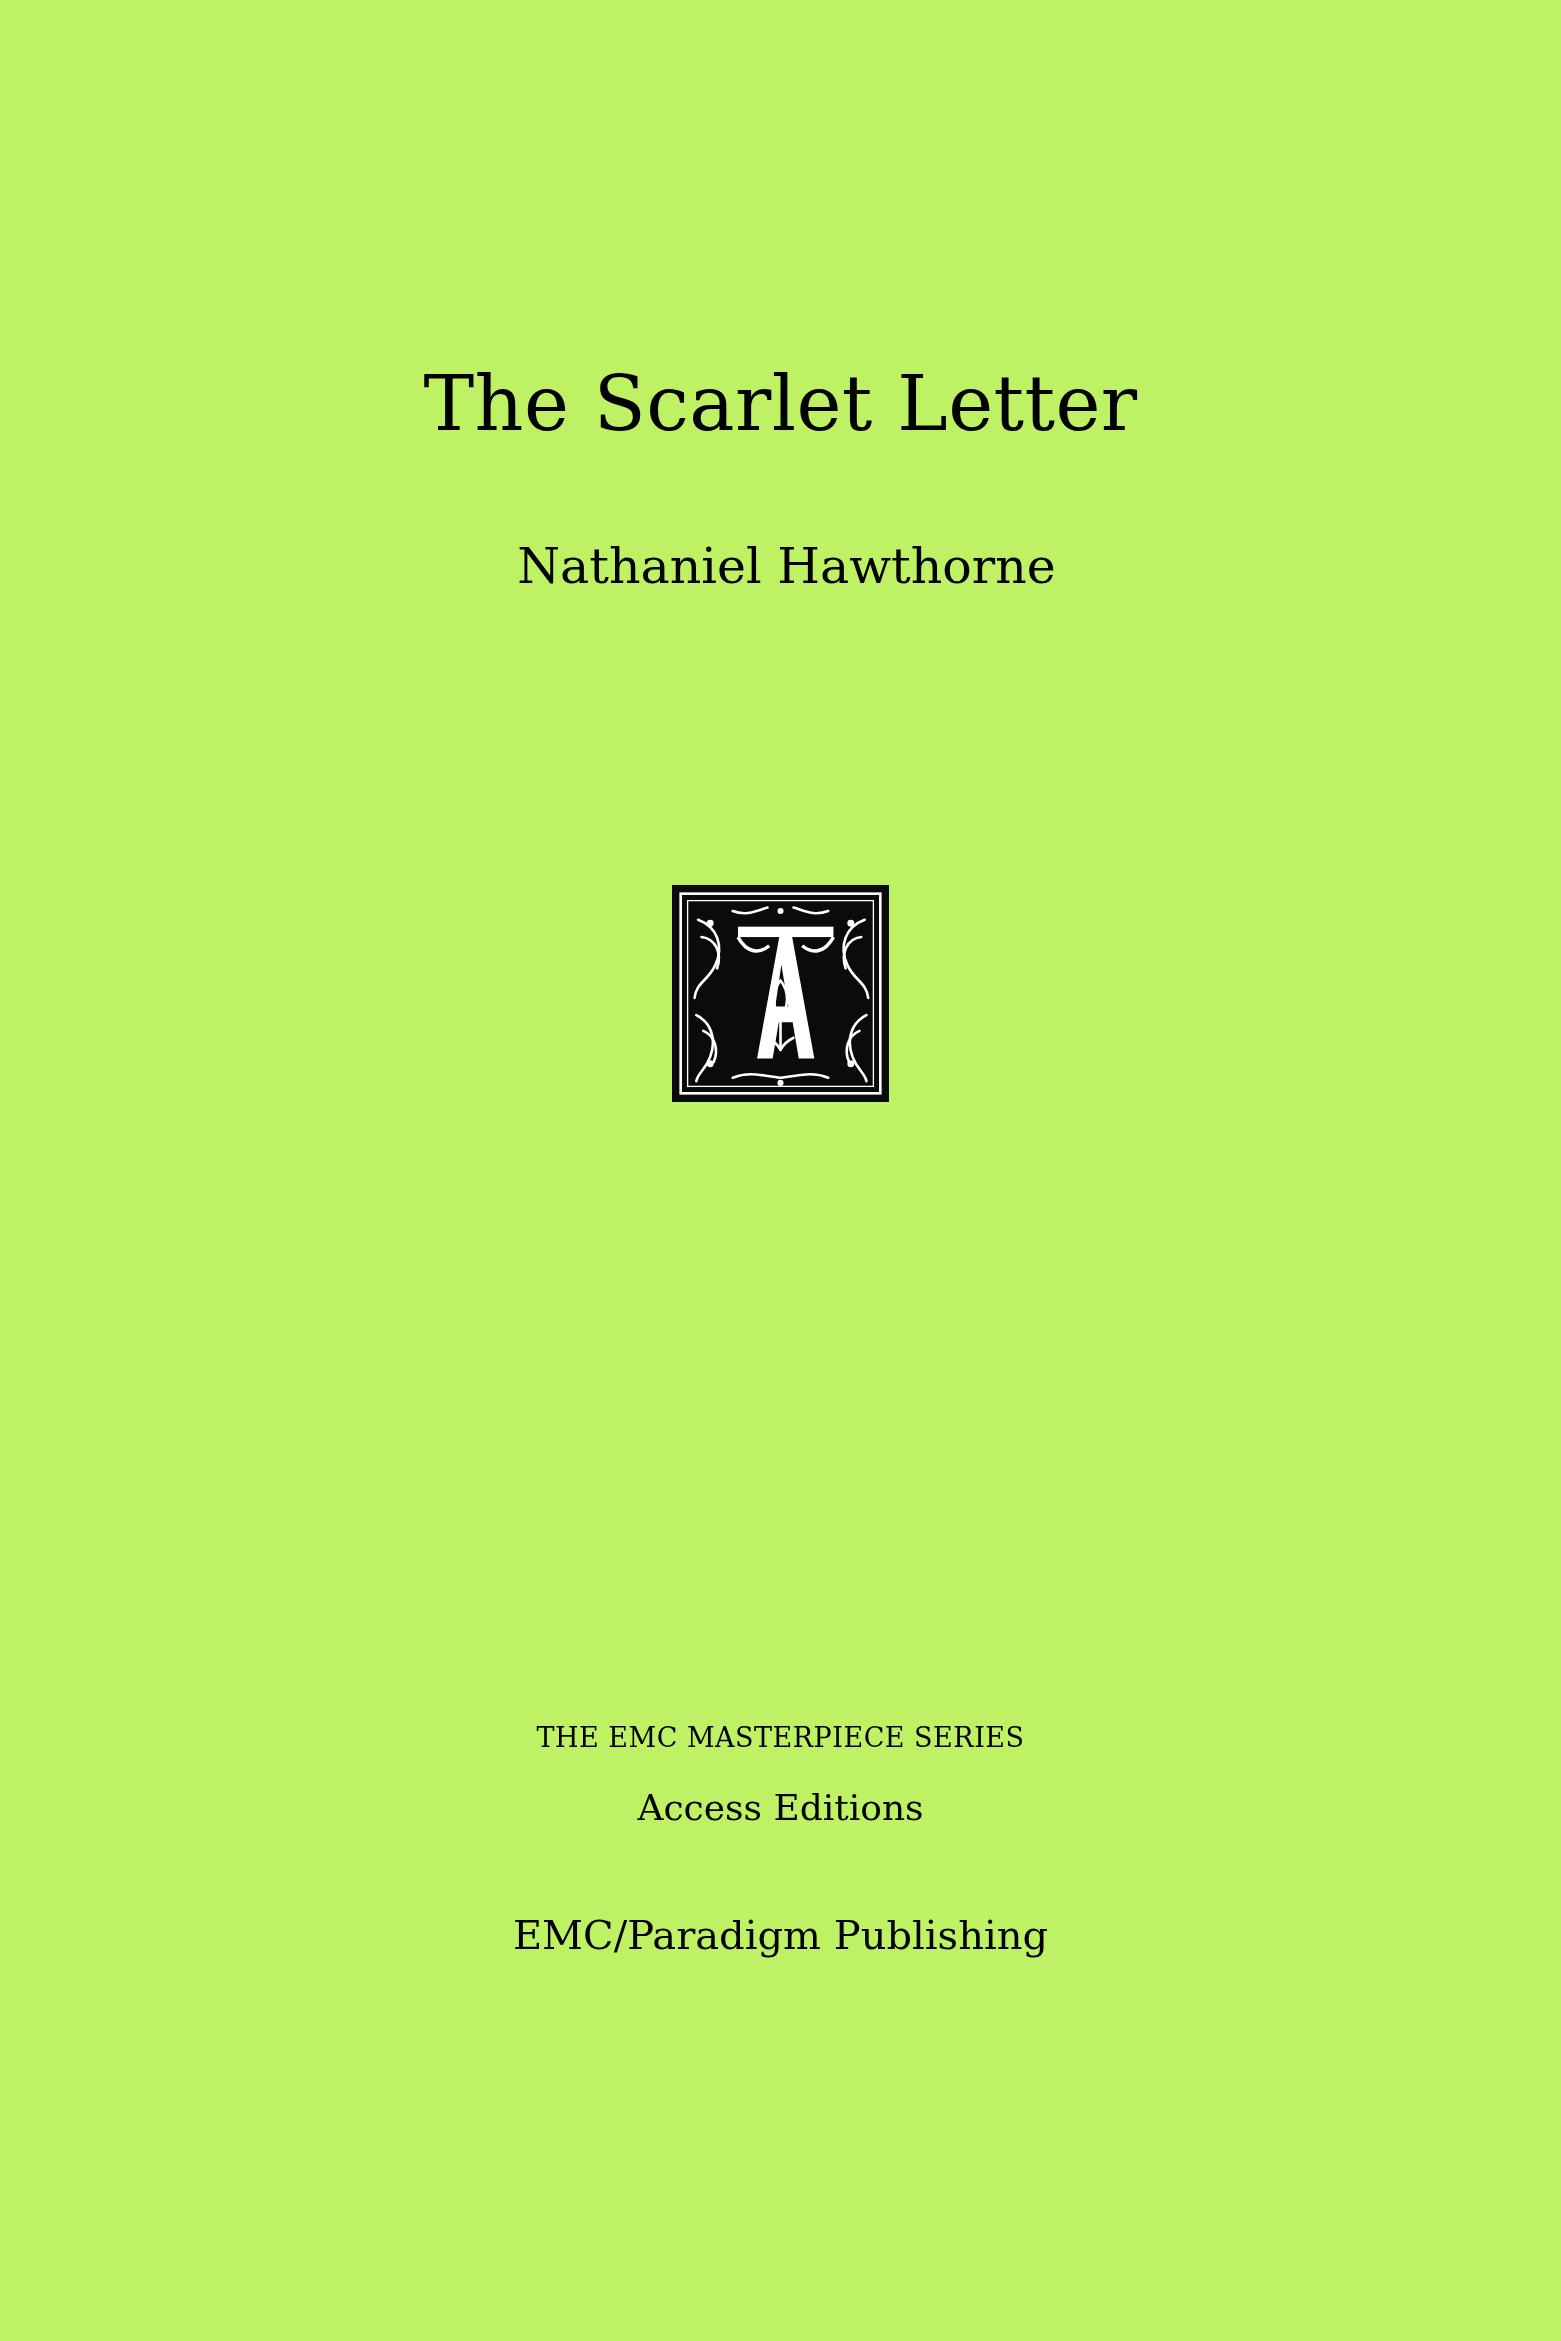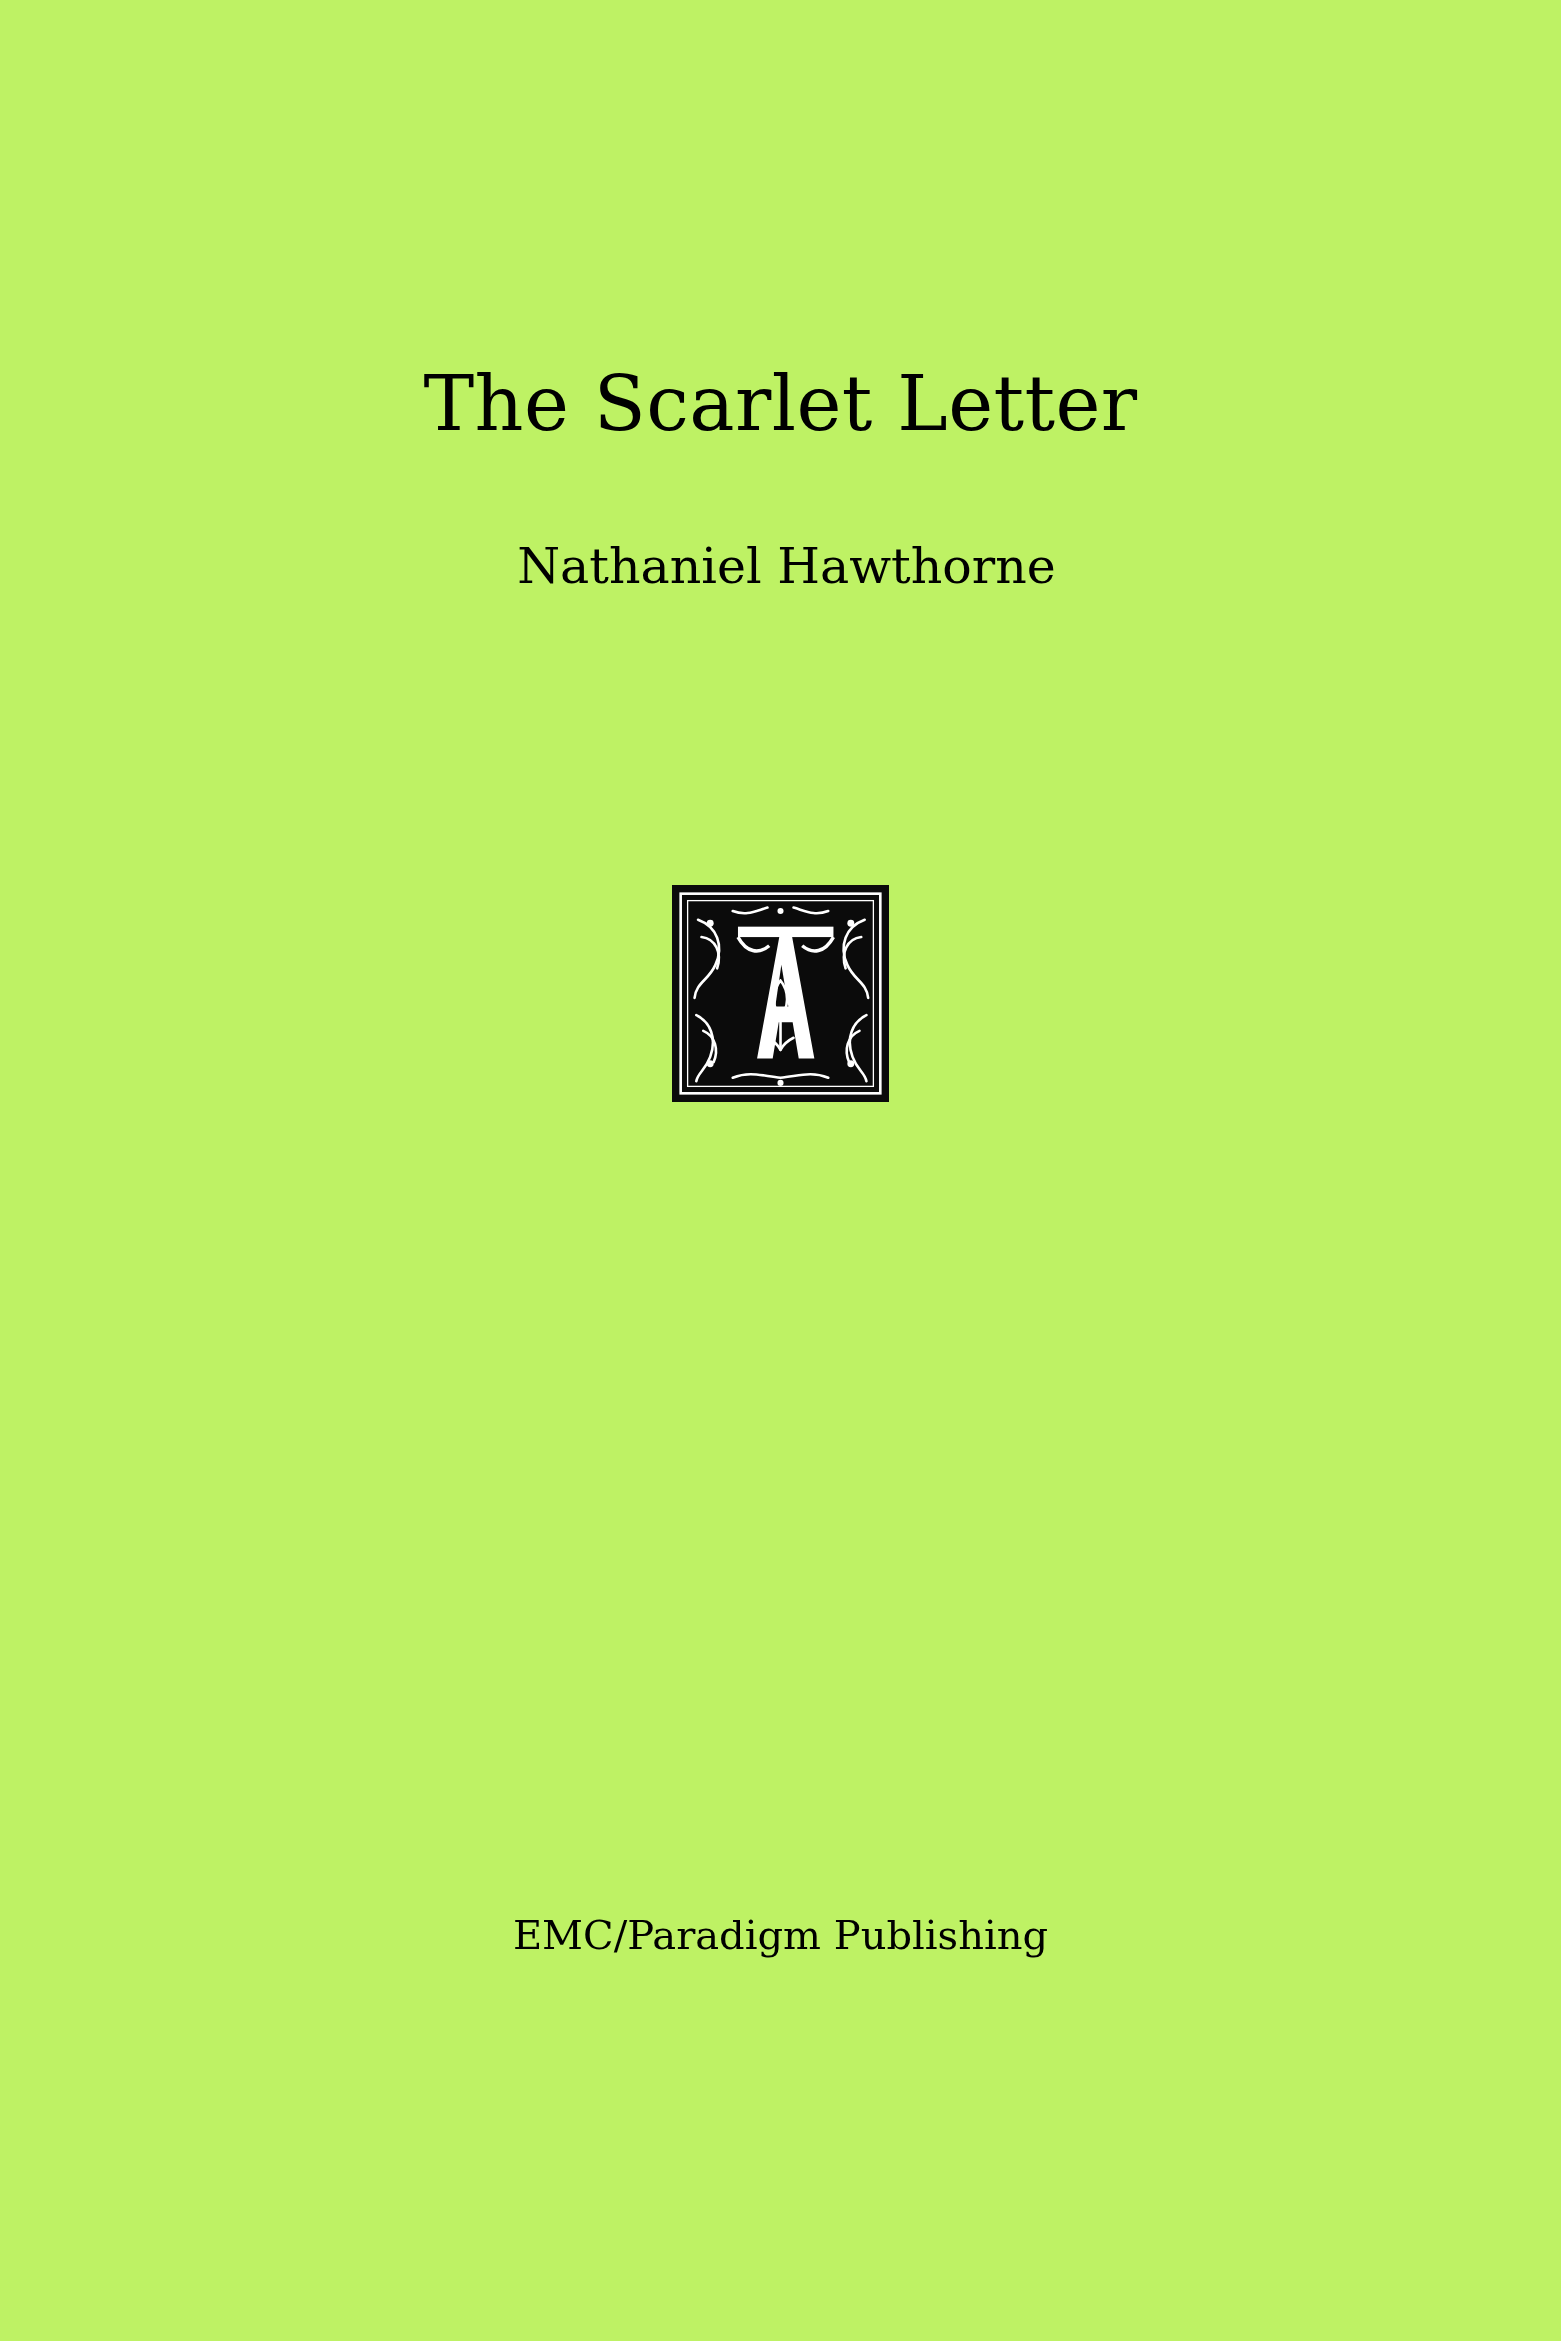--- a/index.html
+++ b/index.html
@@ -141,20 +141,22 @@
         <g fill="none" stroke="#ffffff" stroke-width="3" stroke-linecap="round">
           <path d="M125 110 C 114 124, 116 142, 125 152 C 134 142, 136 124, 125 110"></path>
           <path d="M125 152 L 125 188"></path>
           <path d="M110 176 C 118 180, 122 184, 125 190"></path>
           <path d="M140 176 C 132 180, 128 184, 125 190"></path>
         </g>
       </svg>
     </div>
   </div>
 
+  <div class="center-col series">THE EMC MASTERPIECE SERIES</div>
 
+  <div class="center-col edition">Access Editions</div>
 
   <div class="center-col publisher">
     <span>EMC/Paradigm Publishing</span>
   </div>
 
 </div>
 
 
 </body></html>

